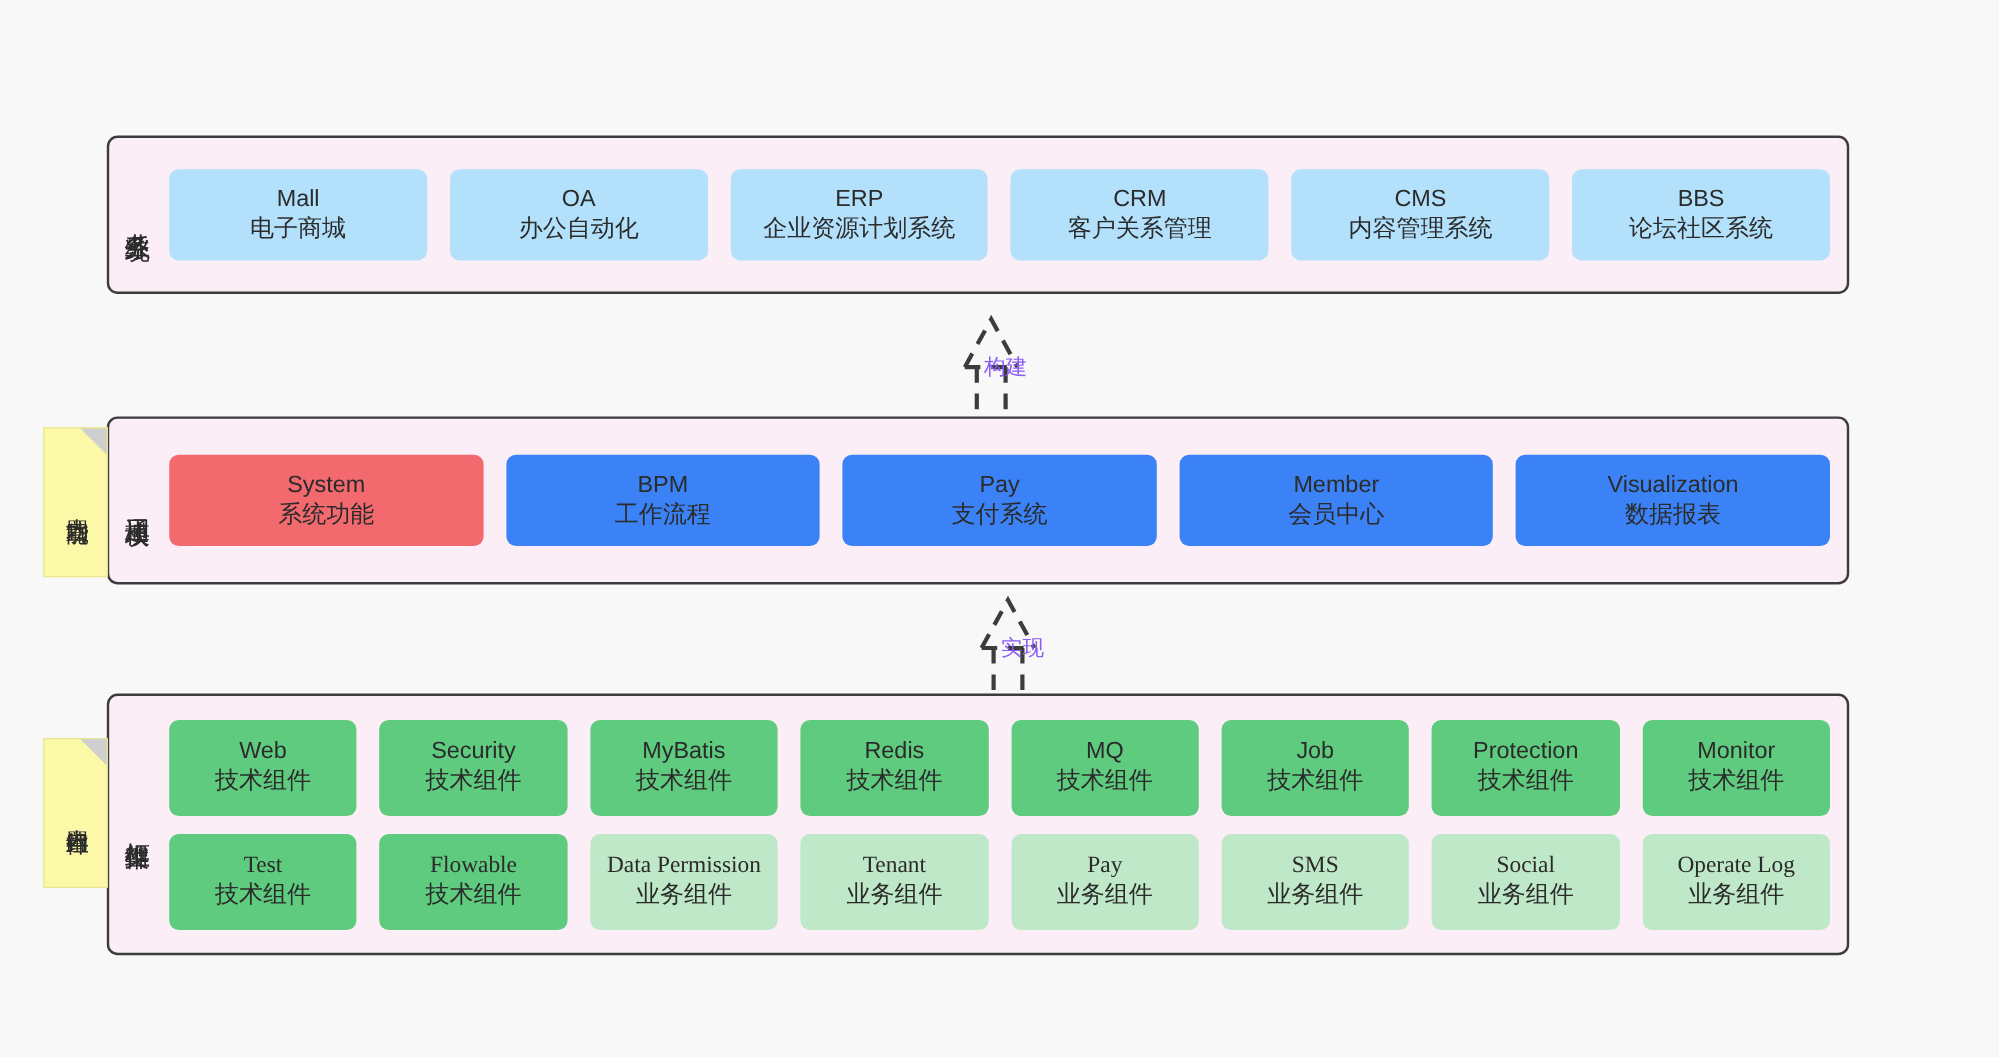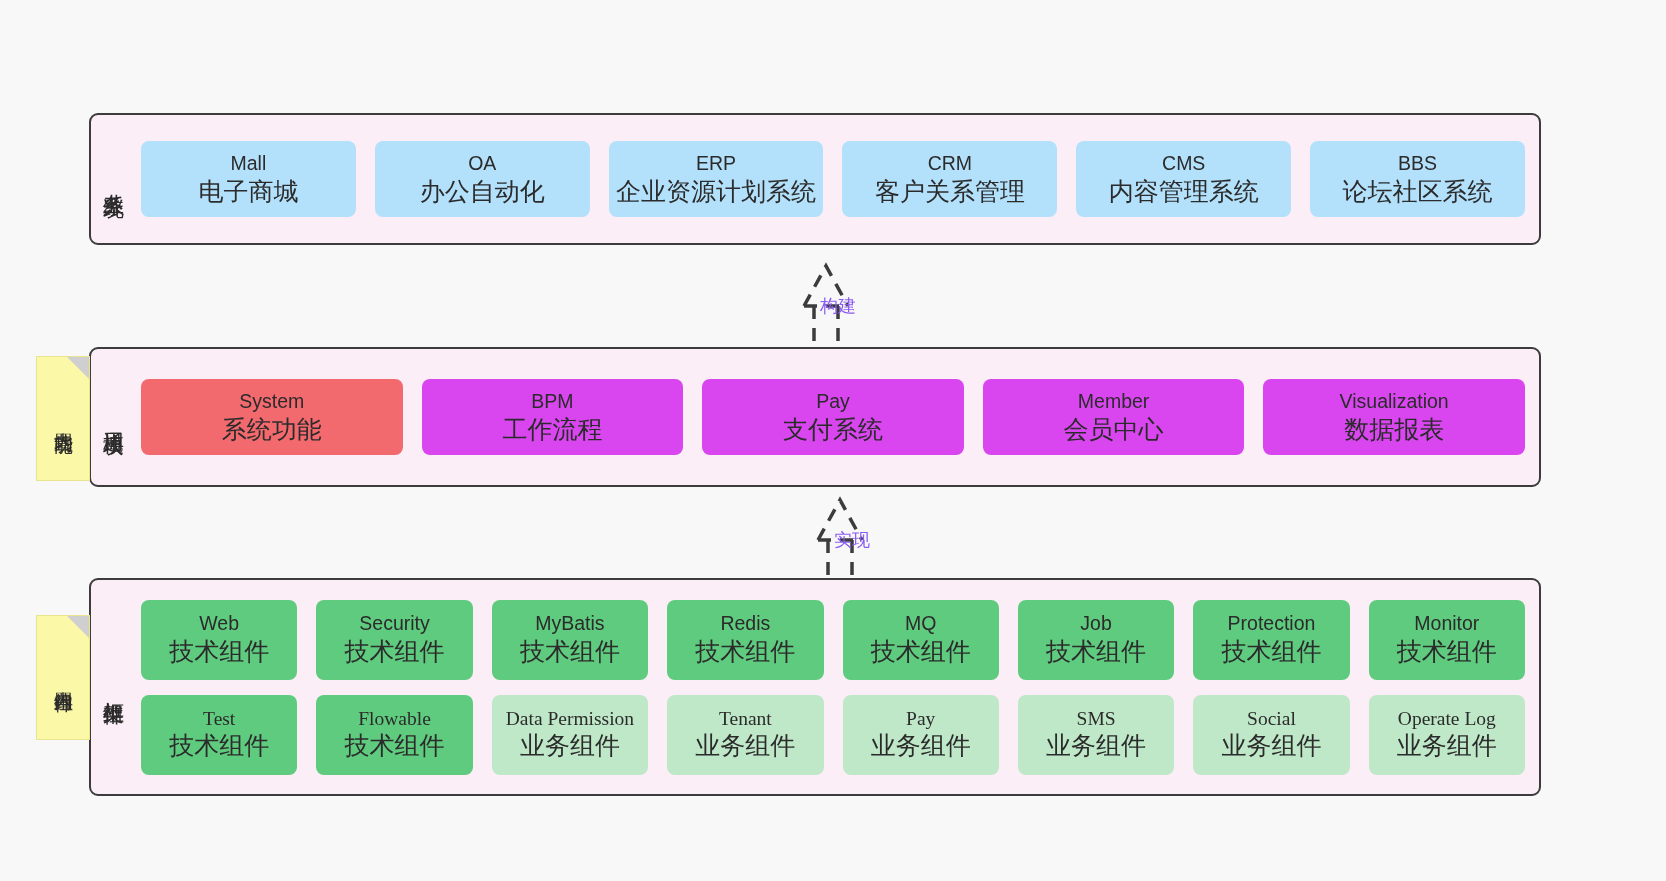--- a/index.html
+++ b/index.html
@@ -56,24 +56,24 @@
     display: flex;
     flex-direction: column;
     align-items: center;
     justify-content: center;
     text-align: right;
     color: #2b2b2b;
     line-height: 1.22;
     padding: 4px 6px;
   }
   .cell .en { font-size: 19.5px; }
-  .cell .cn { font-size: 25px; }
+  .cell .cn { font-size: 20px; }
   .c-blue   { background: #b3e1fc; }
   .c-red    { background: #f2696e; }
-  .c-pink   { background: #d946ef; }
+  .c-pink   { background: #3b82f6; }
   .c-green  { background: #5fcb7f; }
   .c-lgreen { background: #bfe8c8; }
 
   
   .note {
     position: absolute;
     background: #fbf8a8;
     border: 1px solid #e9e58f;
     display: flex;
     align-items: center;

